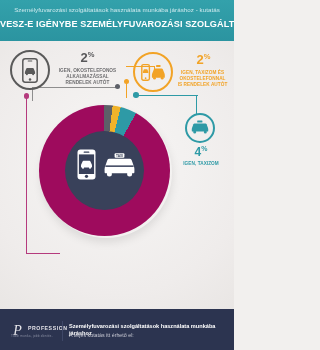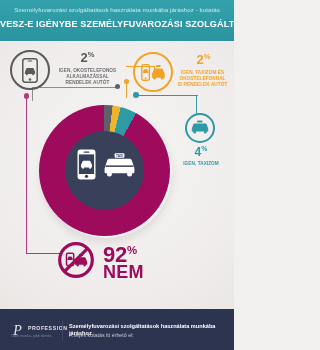--- a/index.html
+++ b/index.html
@@ -253,45 +253,20 @@
         </svg>
       </span>
       <div class="pct" style="position:absolute;left:0px;top:33px;width:56px;text-align:center;font-size:12px;color:#2e9aa6;">
         <span>4</span><span class="sym">%</span>
       </div>
       <div class="cap" style="position:absolute;left:0px;top:48px;width:56px;text-align:center;font-size:4.7px;color:#2e9aa6;">
         <div>IGEN, TAXIZOM</div>
       </div>
     </div>
 
-    <div class="callout" style="left:57px;top:196px;width:120px;height:46px;">
-      <span style="position:absolute;left:0px;top:4px;">
-        <svg width="38" height="38" viewBox="0 0 38 38">
-          <circle cx="19" cy="19" r="16.3" fill="none" stroke="#9e0b5d" stroke-width="3.2"></circle>
-
-          <rect x="9.5" y="12.2" width="7.2" height="12.4" rx="1.4" fill="none" stroke="#9e0b5d" stroke-width="1.5"></rect>
-          <path d="M10.6 17.5 L11.4 15.9 Q11.5 15.6 11.9 15.6 L14.3 15.6 Q14.7 15.6 14.8 15.9
-                   L15.6 17.5 Q15.7 17.8 15.7 18.1 L15.7 18.8 Q15.7 19.1 15.4 19.1
-                   L10.8 19.1 Q10.5 19.1 10.5 18.8 L10.5 18.1 Q10.5 17.8 10.6 17.5 Z" fill="#9e0b5d"></path>
-
-          <rect x="22.1" y="13.0" width="4.0" height="1.7" rx="0.4" fill="#9e0b5d"></rect>
-          <path d="M18.2 20.6 L19.6 17.0 Q19.9 16.3 20.6 16.3 L27.6 16.3 Q28.3 16.3 28.6 17.0
-                   L30.0 20.6 Q30.2 21.2 30.2 21.8 L30.2 23.3 Q30.2 23.8 29.7 23.8
-                   L18.5 23.8 Q18.0 23.8 18.0 23.3 L18.0 21.8 Q18.0 21.2 18.2 20.6 Z" fill="#9e0b5d"></path>
-          <circle cx="20.6" cy="24.1" r="1.3" fill="#9e0b5d"></circle>
-          <circle cx="27.6" cy="24.1" r="1.3" fill="#9e0b5d"></circle>
-
-          <line x1="7.6" y1="30.4" x2="30.4" y2="7.6" stroke="#9e0b5d" stroke-width="3.2"></line>
-        </svg>
-      </span>
-      <div class="nem-pct" style="left:46px;top:7px;">
-        <span>92</span><span class="sym">%</span>
-      </div>
-      <div class="nem-word" style="left:46px;top:26px;">NEM</div>
-    </div>
 
   </div>
 
   <div class="footer"></div>
   <div class="logo-mark">P</div>
   <div class="logo-text">PROFESSION</div>
   <div class="logo-tag">Több munka, jobb döntés.</div>
   <div class="foot-sep"></div>
   <div class="foot-l1">Személyfuvarozási szolgáltatások használata munkába járáshoz</div>
   <div class="foot-l2">A teljes kutatás itt érhető el:</div>

